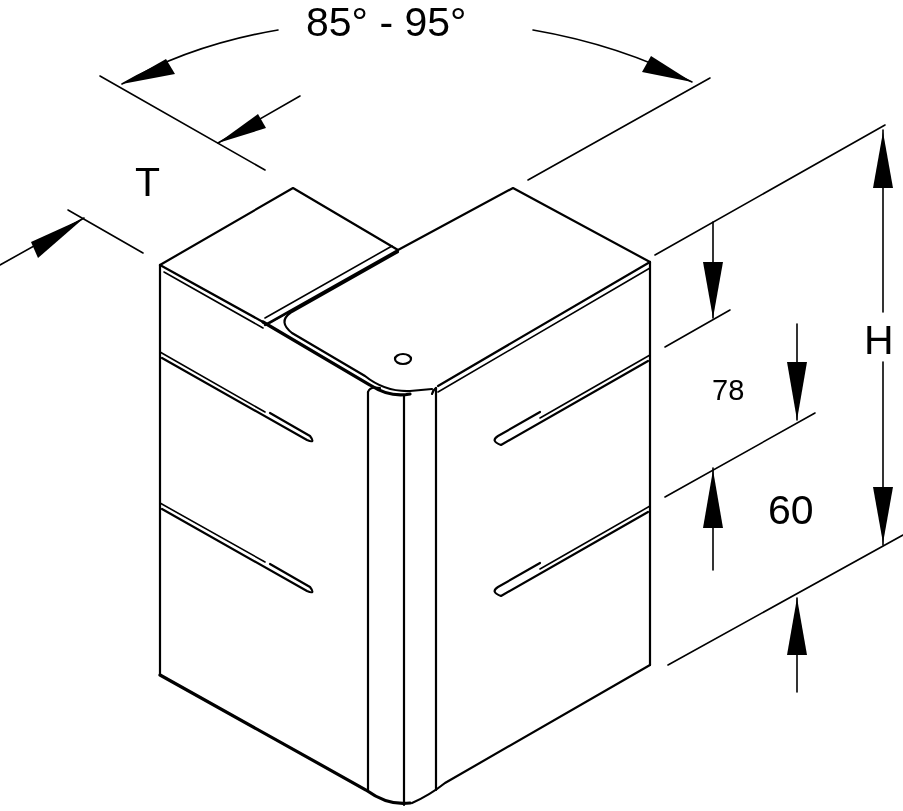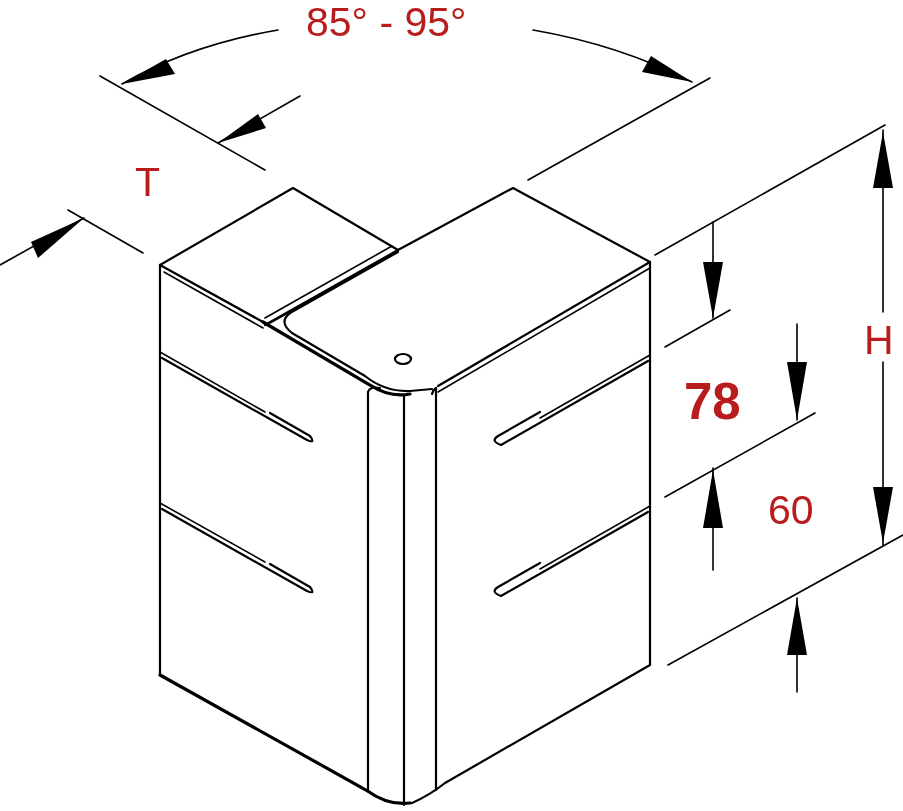--- a/index.html
+++ b/index.html
@@ -6,28 +6,28 @@
     body { width: 903px; height: 811px; overflow: hidden; position: relative; }
     #drawing { position: absolute; left: 0; top: 0; width: 903px; height: 811px; }
     .ln { fill: none; stroke: #000; stroke-width: 2.2; stroke-linejoin: round; stroke-linecap: round; }
     .thin { fill: none; stroke: #000; stroke-width: 1.6; stroke-linecap: round; }
     .thick { fill: none; stroke: #000; stroke-width: 3.2; stroke-linecap: round; }
     .arrow { fill: #000; stroke: none; }
     .face { fill: #fff; stroke: none; }
     .label {
       position: absolute;
       font-family: "Liberation Sans", sans-serif;
-      color: #b91c1c;
+      color: #000000;
       line-height: 1;
       white-space: nowrap;
     }
     .lbl-angle { left: 306px; top: 2px; font-size: 41px; }
     .lbl-t { left: 135px; top: 162px; font-size: 41px; }
     .lbl-h { left: 864px; top: 320px; font-size: 41px; }
-    .lbl-78 { left: 684px; top: 376px; font-size: 51px; font-weight: bold; }
+    .lbl-78 { left: 712px; top: 376px; font-size: 29px; }
     .lbl-90 { left: 768px; top: 490px; font-size: 41px; }
   </style>
 </head>
 <body>
 
 <svg id="drawing" viewBox="0 0 903 811" xmlns="http://www.w3.org/2000/svg">
 
   <g>
 
     <polygon class="face" points="160,265 370,385 370,790 160,675"></polygon>

